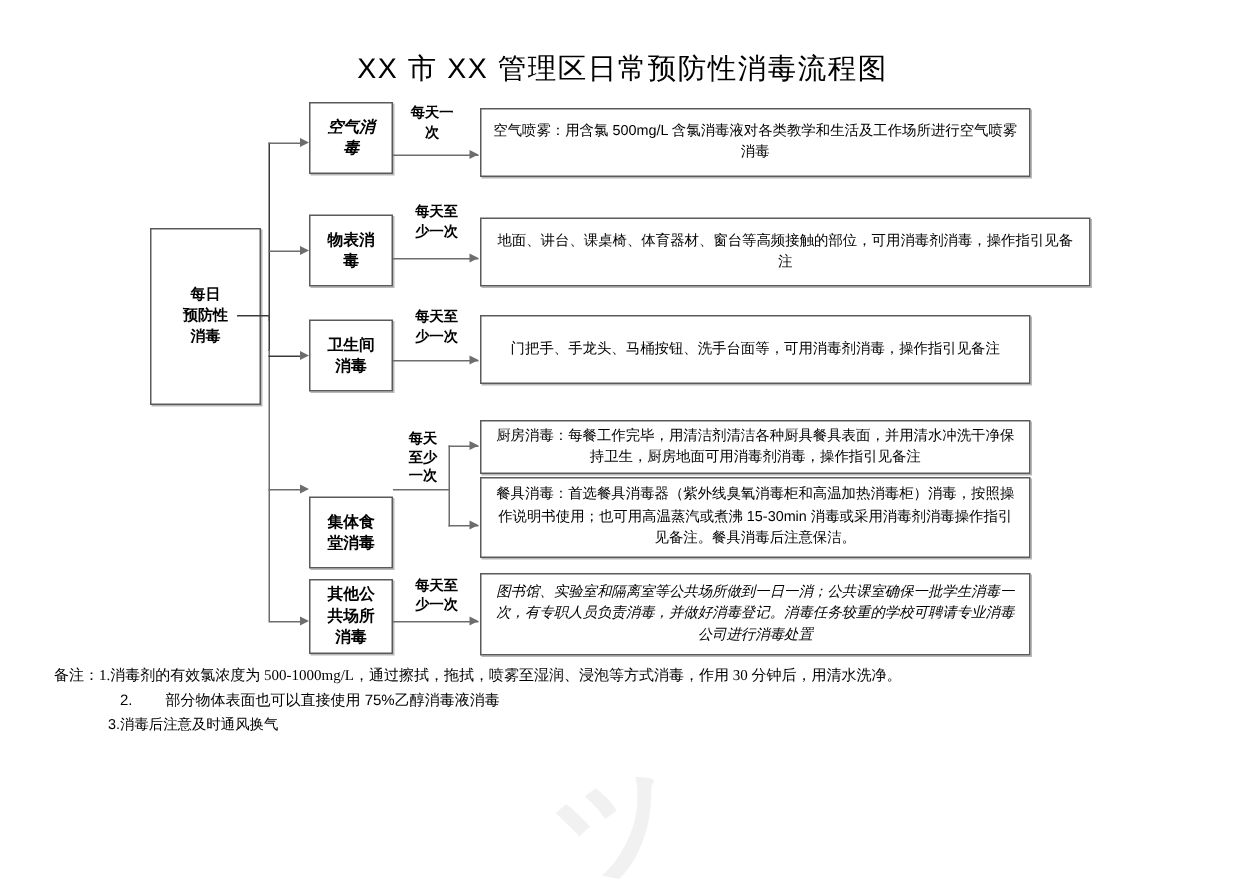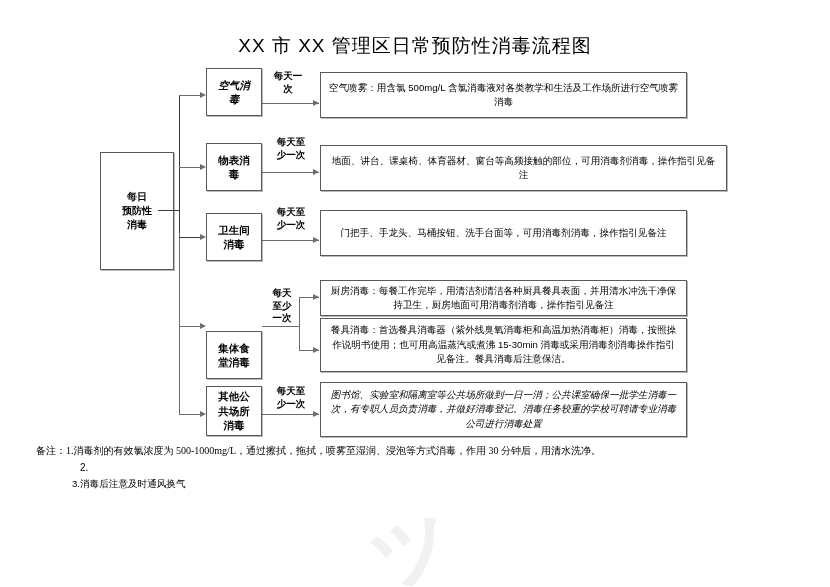--- a/index.html
+++ b/index.html
@@ -191,20 +191,21 @@
 
   <div class="notes">
     <div class="note-row note-1">
       <span class="note-lead">备注：</span>
       <span class="note-num">1.</span>
       <span>消毒剂的有效氯浓度为 500-1000mg/L，通过擦拭，拖拭，喷雾至湿润、浸泡等方式消毒，作用 30 分钟后，用清水洗净。</span>
     </div>
     <div class="note-row note-2">
       <span class="note-num">2.</span>
       <span class="note-gap"></span>
+      <span>部分物体表面也可以直接使用 75%乙醇消毒液消毒</span>
     </div>
     <div class="note-row note-3">
       <span class="note-num">3.</span>
       <span>消毒后注意及时通风换气</span>
     </div>
   </div>
 
 </div>
 
 </body></html>

